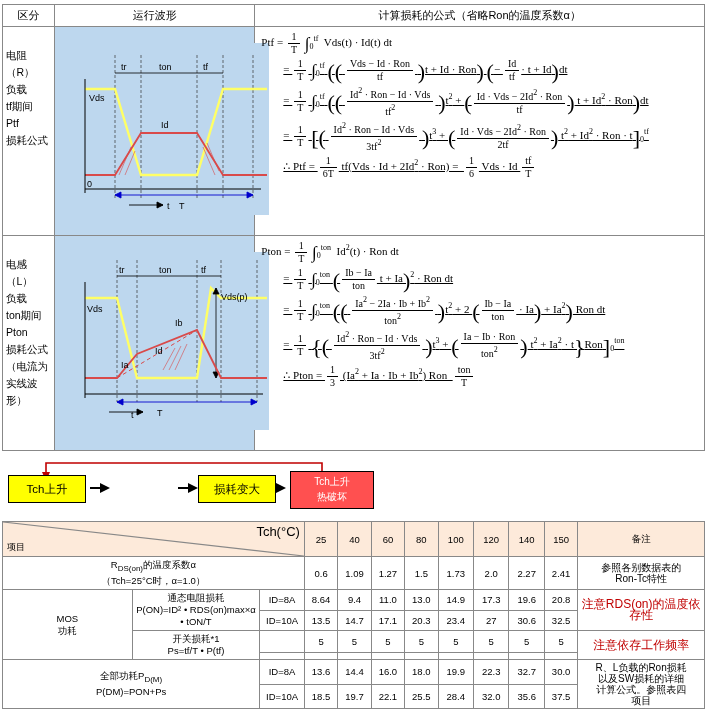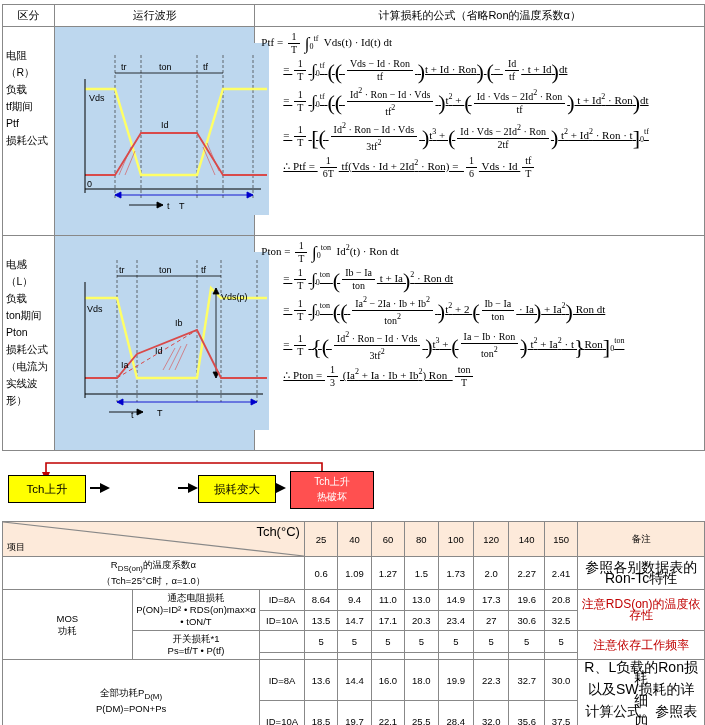--- a/index.html
+++ b/index.html
@@ -32,21 +32,21 @@
   .fbox{position:absolute;top:16px;height:26px;line-height:26px;text-align:center;font-size:11.5px;border:1px solid #000;}
   .fbox.yellow{background:#ffff00;}
   .fbox.red{background:#ff5050;color:#fff;font-size:10px;line-height:12px;padding-top:2px;height:26px;}
 
   
   table.bot{border-collapse:collapse;width:703px;margin:2px 0 0 2px;table-layout:fixed;font-size:9.5px;}
   table.bot td,table.bot th{border:1px solid #888;padding:2px 3px;text-align:center;vertical-align:middle;font-weight:normal;}
   .hdr{background:#fdeada;}
   .lefttd{text-align:left;}
   .note{color:#c00000;text-align:left;font-size:12px;line-height:11px;}
-  .notedark{text-align:left;font-size:14px;line-height:11px;}
+  .notedark{text-align:left;font-size:10px;line-height:11px;}
   .diagcell{position:relative;height:30px;padding:0;}
   .diagcell .tl{position:absolute;left:4px;bottom:2px;font-size:9px;}
   .diagcell .tr{position:absolute;right:4px;top:2px;font-size:13px;}
   .diagline{position:absolute;left:0;top:0;width:100%;height:100%;}
   .vlabel{font-size:9.5px;line-height:12px;text-align:left;padding-left:3px;}
 </style>
 </head>
 <body>
 
 <div class="page">

